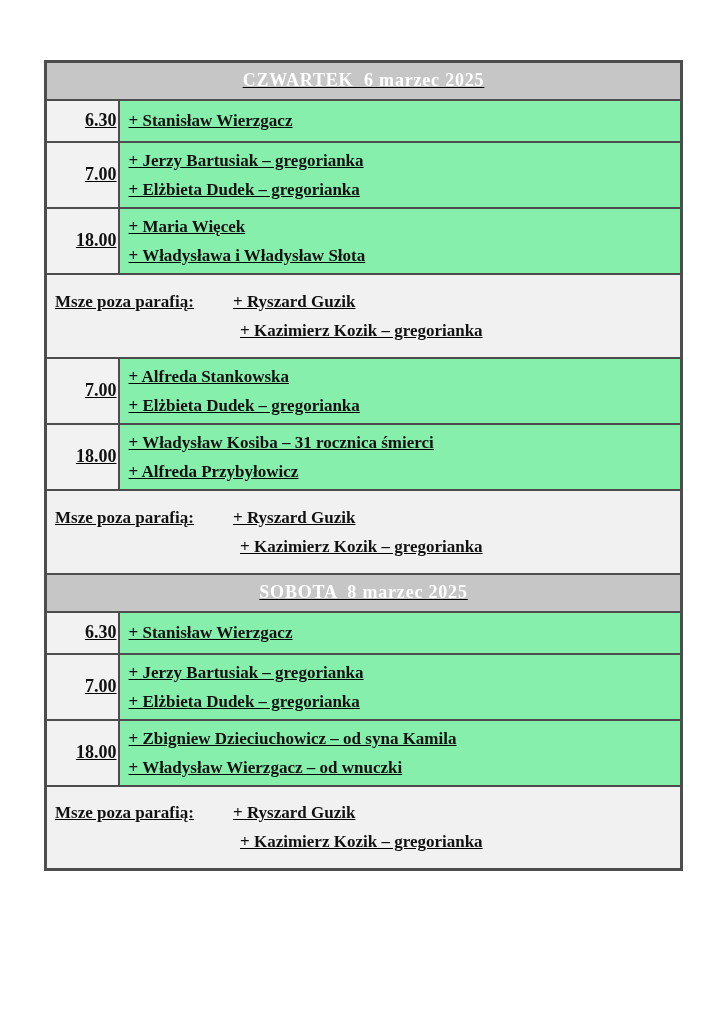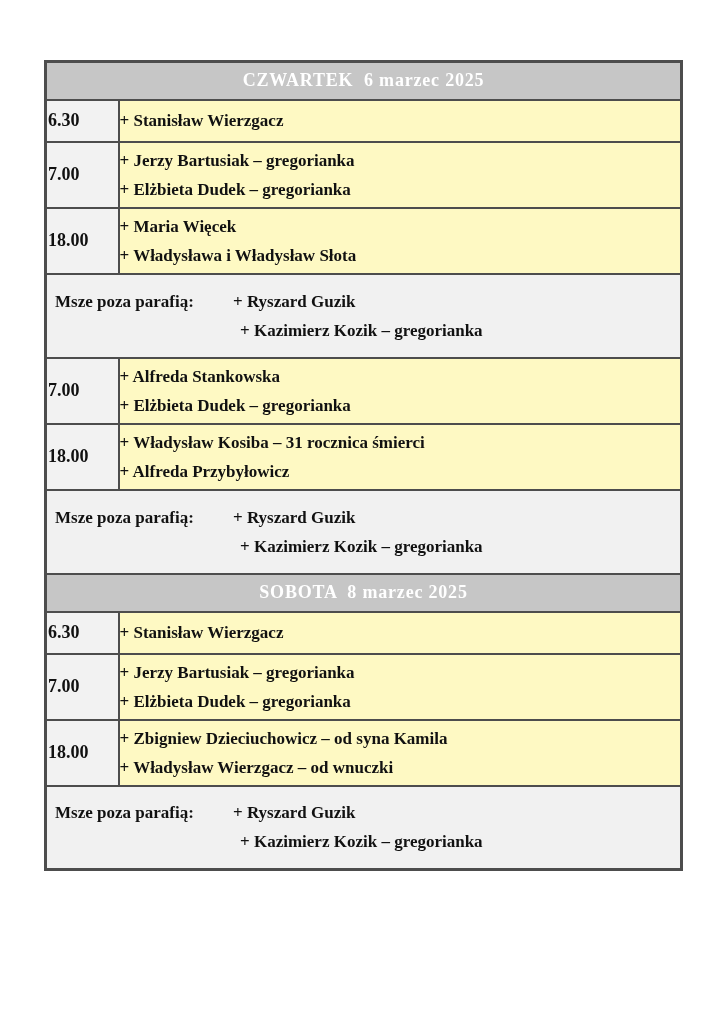--- a/index.html
+++ b/index.html
@@ -17,20 +17,21 @@
     overflow: hidden;
   }
   table.schedule {
     position: absolute;
     left: 44px;
     top: 60px;
     width: 639px;
     border-collapse: collapse;
     table-layout: fixed;
     border: 3px solid var(--border, #4d4d4d);
+    text-decoration: underline;
   }
   table.schedule th,
   table.schedule td {
     border: 2px solid var(--border, #4d4d4d);
     vertical-align: middle;
   }
   th.day-header {
     height: 38px;
     background: var(--header-bg, #c6c6c6);
     color: var(--header-text, #ffffff);
@@ -38,28 +39,28 @@
     font-weight: bold;
     letter-spacing: 0.8px;
     text-align: center;
     white-space: pre;
   }
   tr.single { height: 42px; }
   tr.double { height: 53px; }
   tr.outside-row { height: 84px; }
   td.time-cell {
     background: var(--time-bg, #f2f2f2);
-    text-align: left;
+    text-align: right;
     font-weight: bold;
     font-size: 18px;
     color: var(--text, #111111);
   }
   td.intentions-cell {
-    background: #fef9c3;
-    padding: 3px 8px 3px 0;
+    background: #86efac;
+    padding: 3px 8px 3px 9px;
     font-weight: bold;
     font-size: 17px;
     color: var(--text, #111111);
   }
   .intention-line { line-height: 29px; white-space: pre; }
   td.outside-cell {
     background: var(--outside-bg, #f1f1f1);
     padding: 4px 8px 4px 8px;
     font-weight: bold;
     font-size: 17px;

